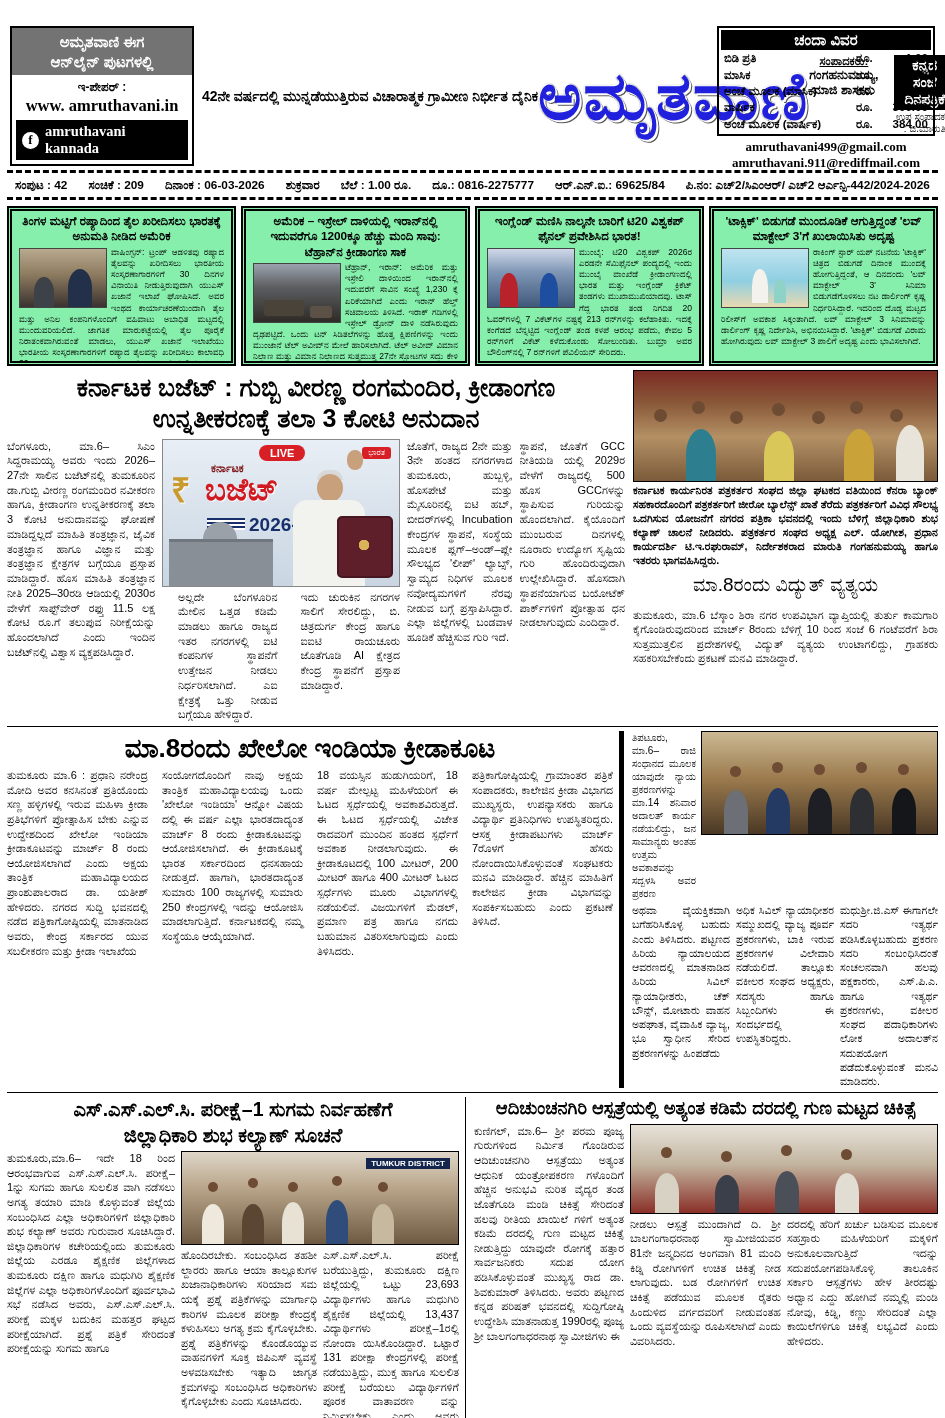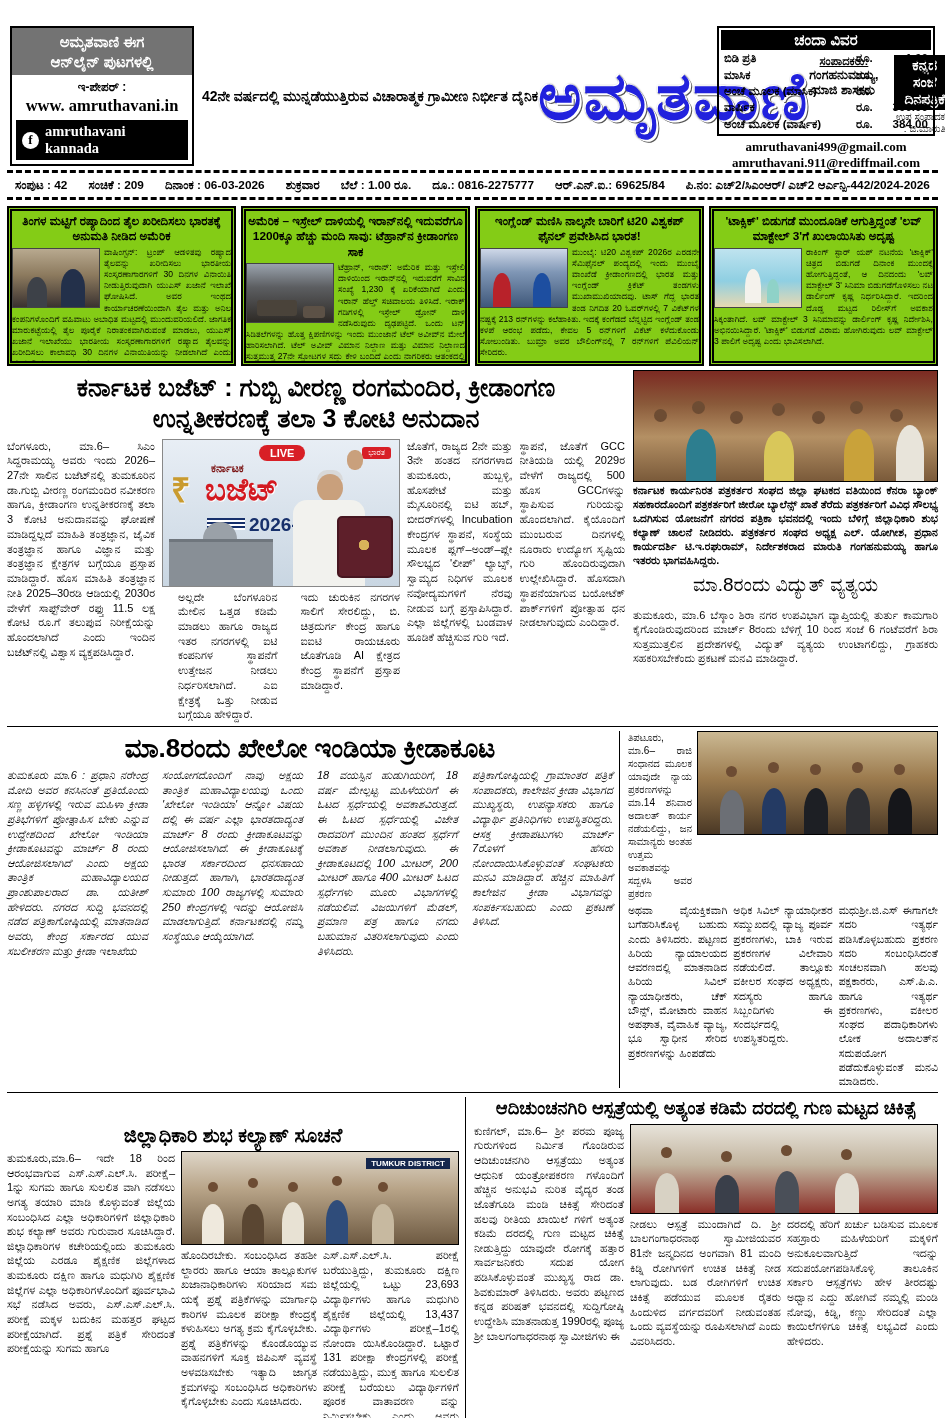--- a/index.html
+++ b/index.html
@@ -42,21 +42,21 @@
   .emails{font-family:"Liberation Serif",serif;font-weight:bold;font-size:13px;text-align:center;
           line-height:1.25;margin-top:3px;}
 
   
   .infobar{border-top:3px dashed #000;border-bottom:3px dashed #000;display:flex;
            justify-content:space-between;align-items:center;padding:5px 8px;margin:2px 7px 0 7px;
            font-weight:bold;font-size:11.8px;white-space:nowrap;gap:6px;overflow:hidden;}
 
   
   .briefs{display:flex;gap:5px;margin:6px 7px 0 7px;}
-  .brief{flex:1;border:5px double #000;padding:3px 0;height:144px;overflow:hidden;background:#84cc16;}
+  .brief{flex:1;border:5px double #000;padding:3px 7px;height:144px;overflow:hidden;background:#86efac;}
   .brief h3{margin:0 0 2px 0;font-size:11.8px;line-height:1.3;text-align:center;font-weight:bold;}
   .brief-img{float:left;width:86px;height:58px;margin:1px 4px 1px 0;border:1px solid #444;}
   .brief-body{font-size:8.6px;line-height:1.3;text-align:justify;}
 
   .img-podium{background:linear-gradient(180deg,#b8a98f 0%,#8c7a5e 45%,#3a3230 100%);position:relative;}
   .img-war{background:linear-gradient(180deg,#9aa3ad 0%,#5c5e61 40%,#2e2a26 100%);position:relative;}
   .img-cricket{background:linear-gradient(180deg,#cfd8e8 0%,#7f96b5 40%,#3f587a 100%);position:relative;}
   .img-beach{background:linear-gradient(180deg,#bfe3ef 0%,#8fcfe2 55%,#e8d9b0 100%);position:relative;}
   .person{position:absolute;border-radius:50% 50% 0 0;}
 
@@ -110,23 +110,23 @@
   
   .photo-col{flex:1;min-width:0;}
   .photo{border:1px solid #000;position:relative;overflow:hidden;}
   .photo-journalists{height:110px;background:linear-gradient(180deg,#7c2a22 0%,#8a5a3a 30%,#b49064 60%,#7a5a3a 100%);}
   .caption{font-size:10.6px;font-weight:bold;line-height:1.32;text-align:justify;margin-top:2px;}
   .power-title{font-size:19px;font-weight:normal;text-align:center;margin:6px 0 12px 0;}
   .power-body{font-size:11px;line-height:1.32;text-align:justify;}
 
   
   .mid-row{display:flex;gap:8px;margin:2px 7px 0 7px;}
-  .khelo{width:606px;flex-shrink:0;border-right:1px solid #000000;padding-right:6px;}
+  .khelo{width:606px;flex-shrink:0;border-right:5px solid #000000;padding-right:6px;}
   .khelo h2{margin:2px 0 4px 0;font-size:26px;text-align:center;font-weight:bold;}
-  .khelo-cols{display:flex;gap:14px;font-style:italic;}
+  .khelo-cols{display:flex;gap:14px;}
   .kcol{flex:1;font-size:11px;line-height:1.33;text-align:justify;}
   .adalat{flex:1;min-width:0;}
   .adalat h2{margin:0 0 3px 0;font-size:16.5px;line-height:1.3;text-align:center;font-weight:bold;}
   .adalat-top{display:flex;gap:5px;}
   .adalat-side{width:64px;flex-shrink:0;font-size:10px;line-height:1.3;text-align:justify;}
   .photo-court{flex:1;height:102px;background:linear-gradient(180deg,#cbb993 0%,#9c7b4e 45%,#4a3categorie 100%);
                background:linear-gradient(180deg,#cbb993 0%,#9c7b4e 45%,#4a3825 100%);}
   .adalat-cols{display:flex;gap:6px;margin-top:3px;}
   .acol{flex:1;font-size:10.8px;line-height:1.32;text-align:justify;}
 
@@ -370,21 +370,21 @@
       </div>
     </div>
   </div>
 
   <div class="hr-line"></div>
 
   <div class="bottom-row">
 
     <div class="sslc">
       <h2>
-        <br>
+        <span>ಎಸ್.ಎಸ್.ಎಲ್.ಸಿ. ಪರೀಕ್ಷೆ–1 ಸುಗಮ ನಿರ್ವಹಣೆಗೆ</span><br>
         <span>ಜಿಲ್ಲಾಧಿಕಾರಿ ಶುಭ ಕಲ್ಯಾಣ್ ಸೂಚನೆ</span>
       </h2>
       <div class="sslc-body">
         <div class="sslc-c1">ತುಮಕೂರು,ಮಾ.6– ಇದೇ 18 ರಿಂದ ಆರಂಭವಾಗುವ ಎಸ್.ಎಸ್.ಎಲ್.ಸಿ. ಪರೀಕ್ಷೆ–1ನ್ನು ಸುಗಮ ಹಾಗೂ ಸುಲಲಿತ ವಾಗಿ ನಡೆಸಲು ಅಗತ್ಯ ತಯಾರಿ ಮಾಡಿ ಕೊಳ್ಳುವಂತೆ ಜಿಲ್ಲೆಯ ಸಂಬಂಧಿಸಿದ ಎಲ್ಲಾ ಅಧಿಕಾರಿಗಳಿಗೆ ಜಿಲ್ಲಾಧಿಕಾರಿ ಶುಭ ಕಲ್ಯಾಣ್ ಅವರು ಗುರುವಾರ ಸೂಚಿಸಿದ್ದಾರೆ. ಜಿಲ್ಲಾಧಿಕಾರಿಗಳ ಕಚೇರಿಯಲ್ಲಿಂದು ತುಮಕೂರು ಜಿಲ್ಲೆಯ ಎರಡೂ ಶೈಕ್ಷಣಿಕ ಜಿಲ್ಲೆಗಳಾದ ತುಮಕೂರು ದಕ್ಷಿಣ ಹಾಗೂ ಮಧುಗಿರಿ ಶೈಕ್ಷಣಿಕ ಜಿಲ್ಲೆಗಳ ಎಲ್ಲಾ ಅಧಿಕಾರಿಗಳೊಂದಿಗೆ ಪೂರ್ವಭಾವಿ ಸಭೆ ನಡೆಸಿದ ಅವರು, ಎಸ್.ಎಸ್.ಎಲ್.ಸಿ. ಪರೀಕ್ಷೆ ಮಕ್ಕಳ ಬದುಕಿನ ಮಹತ್ತರ ಘಟ್ಟದ ಪರೀಕ್ಷೆಯಾಗಿದೆ. ಪ್ರಶ್ನೆ ಪತ್ರಿಕೆ ಸೇರಿದಂತೆ ಪರೀಕ್ಷೆಯನ್ನು ಸುಗಮ ಹಾಗೂ</div>
         <div class="sslc-right">
           <div class="photo photo-meeting">
             <span class="banner">TUMKUR DISTRICT</span>
             <span class="head-dot" style="left:26px;top:30px;width:10px;height:10px;"></span>
             <span class="head-dot" style="left:66px;top:26px;width:10px;height:10px;"></span>
             <span class="head-dot" style="left:106px;top:30px;width:10px;height:10px;"></span>

